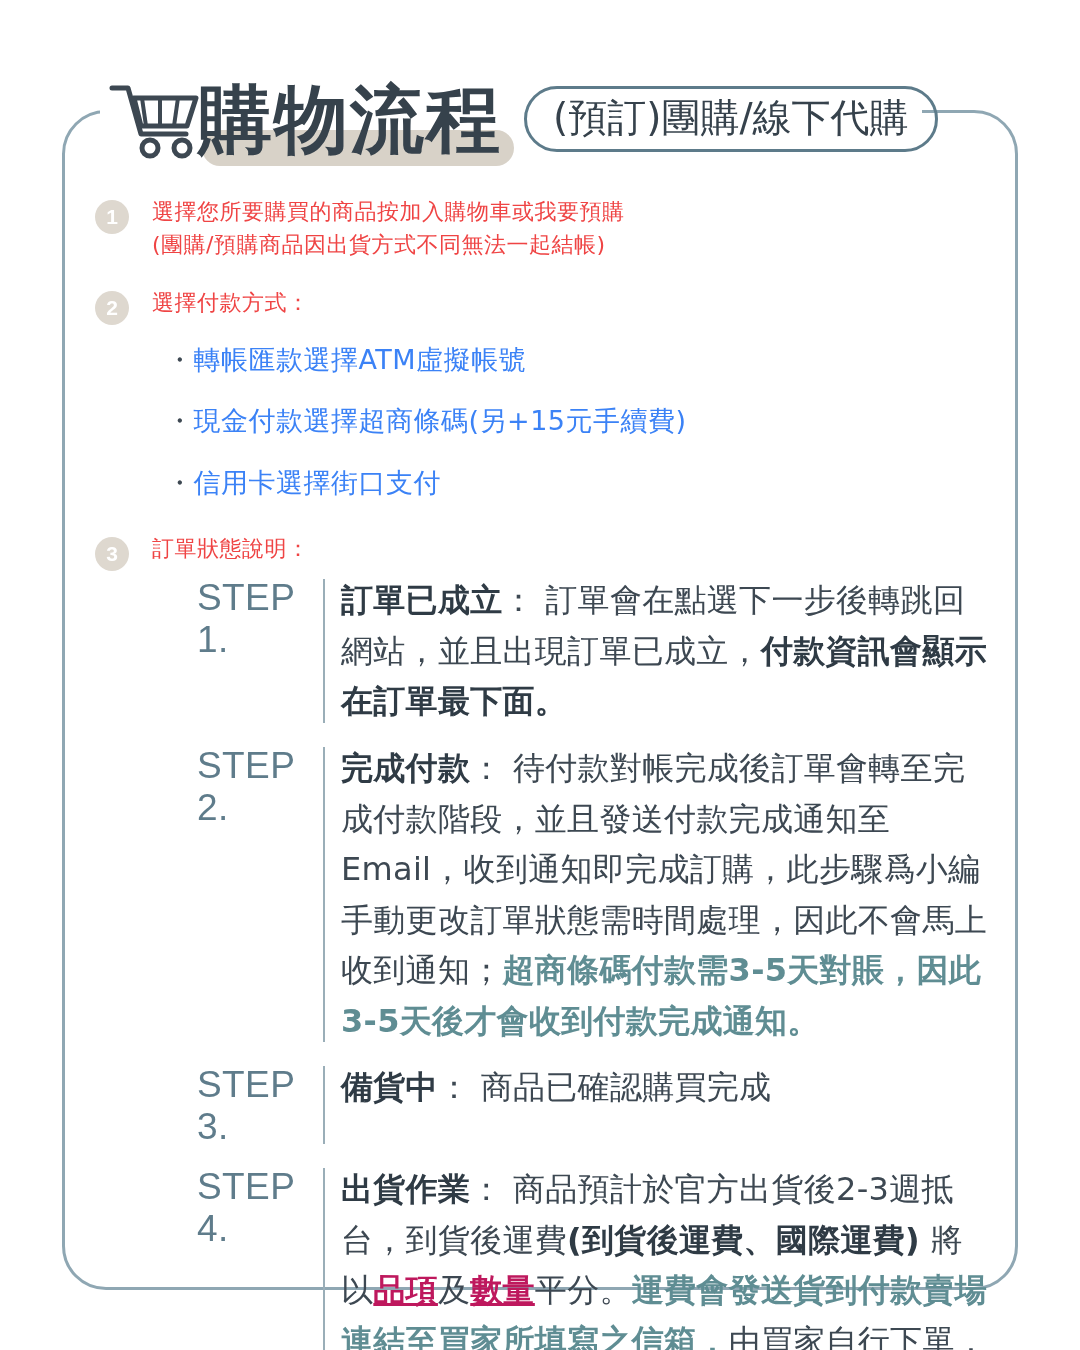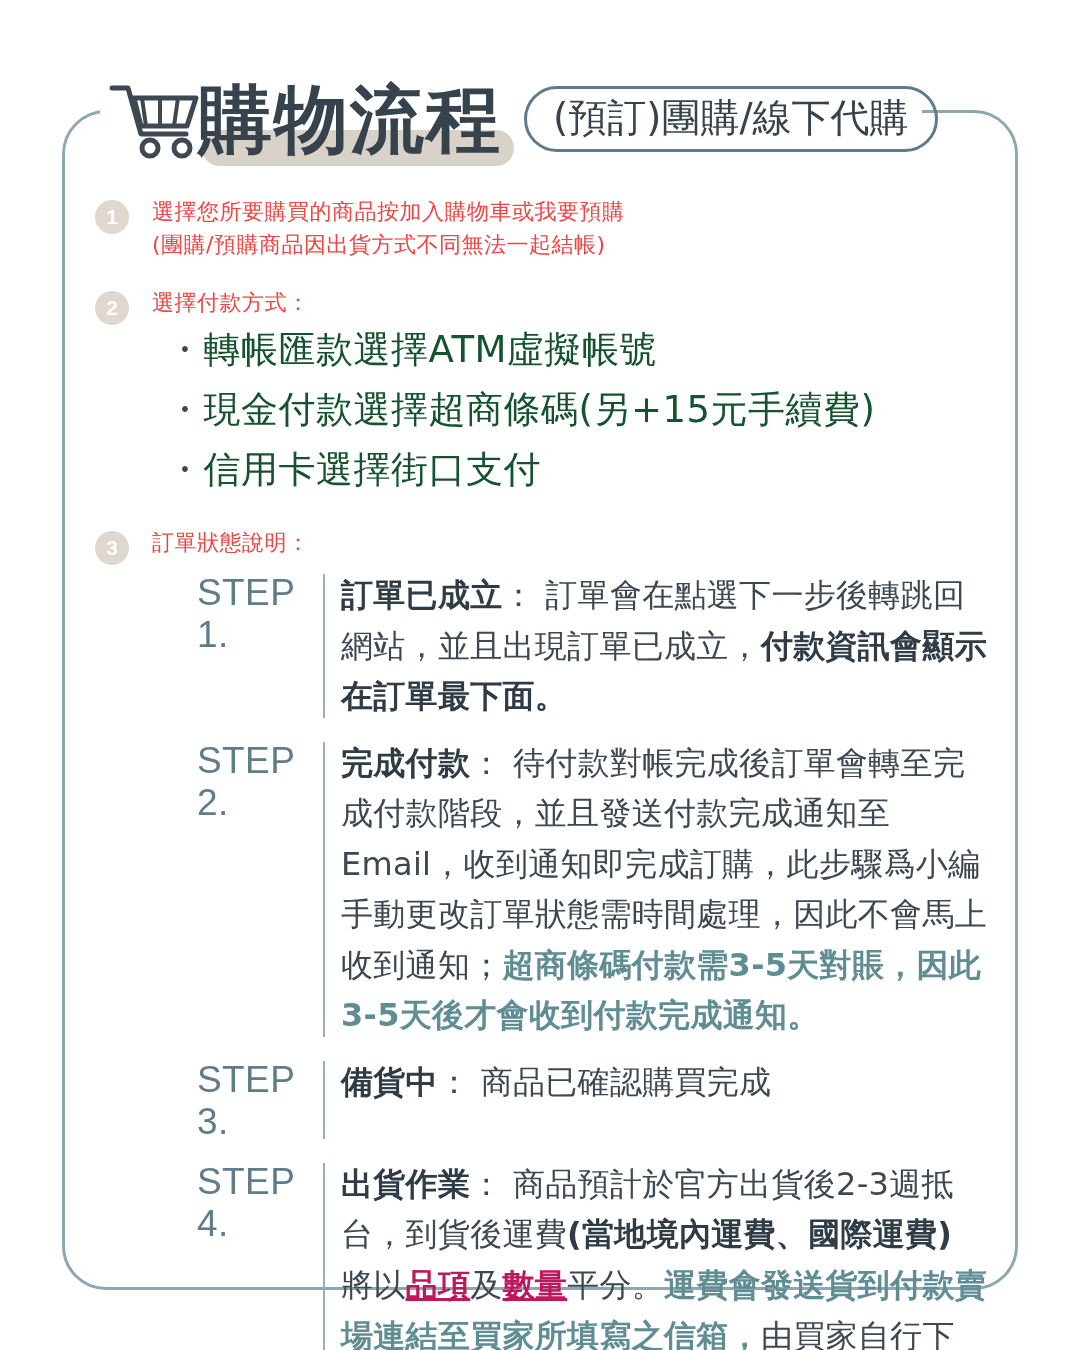--- a/index.html
+++ b/index.html
@@ -119,25 +119,26 @@
   }
   .step-body { padding-left: 57px; }
 
   .line {
     font-size: 22px;
     line-height: 1.48;
     color: #ef4444;
     letter-spacing: 0.5px;
   }
   .sub-line {
-    font-size: 37px;
+    font-size: 27px;
     line-height: 1.62;
-    color: #14532d;
+    color: #3b82f6;
     letter-spacing: 0.5px;
     padding-left: 14px;
+    margin-top: 18px;
   }
   .dot::before {
     content: "・";
     color: #3d4852;
   }
 
   
   .steps { margin-top: 10px; padding-left: 45px; }
   .step-row {
     display: flex;
@@ -246,21 +247,21 @@
           <div class="step-divider"></div>
           <div class="step-text">
             <span class="b">備貨中</span><span class="sep">：</span> <span>商品已確認購買完成</span>
           </div>
         </div>
 
         <div class="step-row">
           <div class="step-label">STEP 4.</div>
           <div class="step-divider"></div>
           <div class="step-text">
-            <span class="b">出貨作業</span><span class="sep">：</span> <span>商品預計於官方出貨後2-3週抵台，到貨後運費</span><span class="b">(當地境內運費、國際運費)</span><span> 將以</span><span class="accent">品項</span><span>及</span><span class="accent">數量</span><span>平分。</span><span class="teal">運費會發送貨到付款賣場連結至買家所填寫之信箱，</span><span>由買家自行下單，出貨通知會於IG限動及LINE社群公告。</span>
+            <span class="b">出貨作業</span><span class="sep">：</span> <span>商品預計於官方出貨後2-3週抵台，到貨後運費</span><span class="b">(到貨後運費、國際運費)</span><span> 將以</span><span class="accent">品項</span><span>及</span><span class="accent">數量</span><span>平分。</span><span class="teal">運費會發送貨到付款賣場連結至買家所填寫之信箱，</span><span>由買家自行下單，出貨通知會於IG限動及LINE社群公告。</span>
           </div>
         </div>
 
       </div>
     </div>
   </div>
 
 </div>
 
 </body></html>

